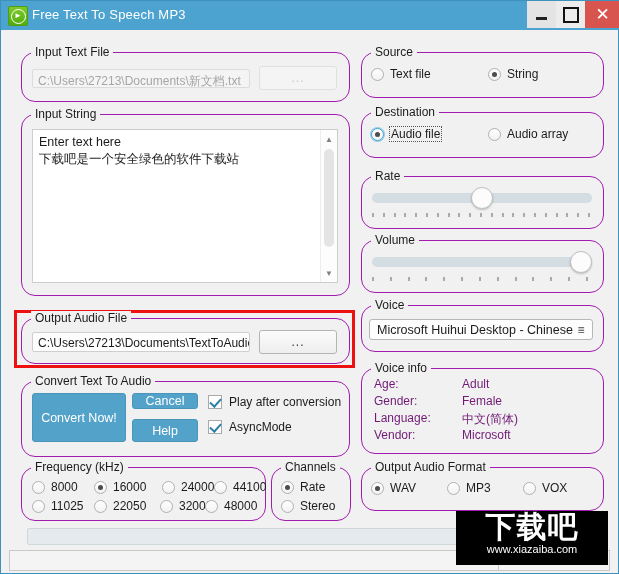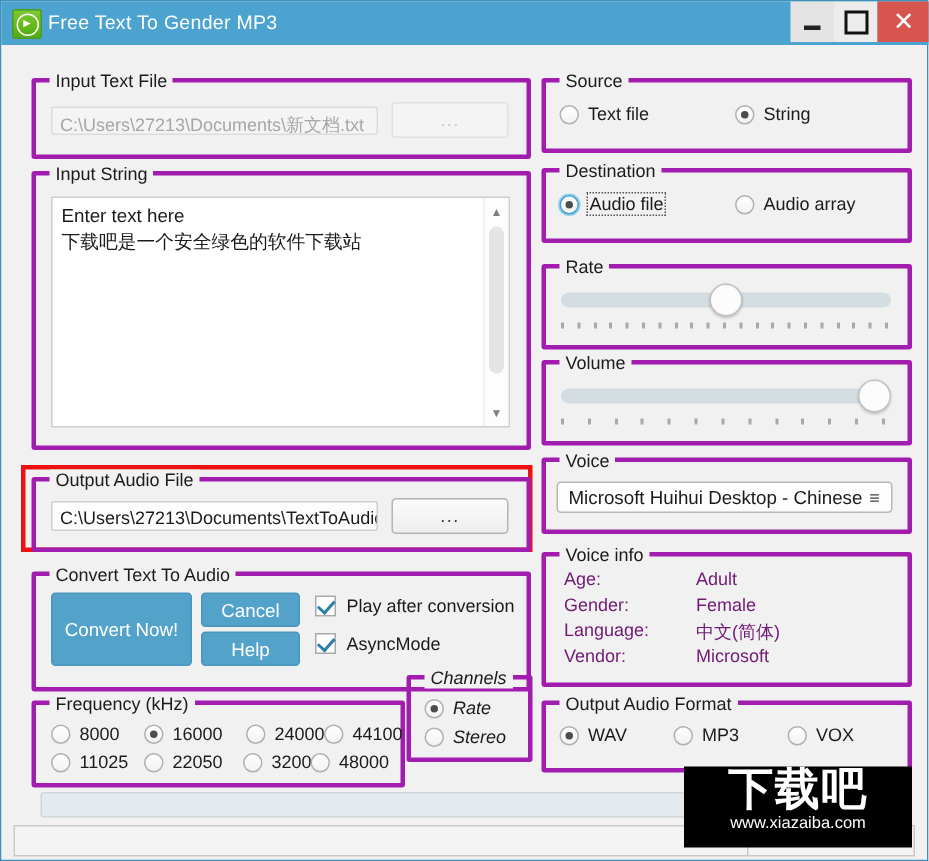--- a/index.html
+++ b/index.html
@@ -27,21 +27,21 @@
     background:#e6e6e6;color:#222;font-size:13px;}
   .win-btn.min{background:#e4e4e4;}
   .win-btn.max{background:#ececec;}
   .win-btn.close{width:35px;background:#d8544e;color:#fff;font-size:17px;font-weight:bold;}
   .min-glyph{display:block;width:11px;height:3px;background:#222;margin-top:7px;}
   .max-glyph{display:block;width:12px;height:12px;border:2px solid #111;}
 
   
   .client{position:absolute;left:0;top:29px;width:617px;height:543px;background:#f1f1f1;}
 
-  .group{position:absolute;border:3px solid #a21caf;border-radius:2px;background:transparent;}
+  .group{position:absolute;border:1px solid #a21caf;border-radius:14px;background:transparent;}
   .group > .glabel{position:absolute;top:-8px;left:9px;background:#f1f1f1;padding:0 4px;
     font-size:12px;color:#1b1b1b;white-space:nowrap;}
 
   .txt{box-sizing:border-box;background:#fdfdfd;border:1px solid #cfcfcf;border-radius:2px;
     font-size:12px;padding:3px 5px;color:#1b1b1b;overflow:hidden;white-space:nowrap;}
   .txt.disabled{background:#f4f4f4;border:1px solid #dcdcdc;color:#a6a6a6;}
 
   .btn-dots{box-sizing:border-box;border:1px solid #b4b4b4;border-radius:3px;
     background:linear-gradient(#fbfbfb,#eeeeee);display:flex;align-items:center;
     justify-content:center;font-size:12px;color:#333;letter-spacing:1px;}
@@ -122,21 +122,21 @@
 </style>
 </head>
 <body>
 
 <div class="window">
 
   <div class="titlebar">
     <div class="app-icon">
       <span class="glyph">►</span>
     </div>
-    <div class="title-text">Free Text To Gender MP3</div>
+    <div class="title-text">Free Text To Speech MP3</div>
     <div class="win-btns">
       <div class="win-btn min">
         <span class="min-glyph"></span>
       </div>
       <div class="win-btn max">
         <span class="max-glyph"></span>
       </div>
       <div class="win-btn close">
         <span>✕</span>
       </div>
@@ -167,21 +167,21 @@
     <div class="redbox" style="left:13px;top:280px;width:341px;height:58px;"></div>
     <div class="group" style="left:20px;top:288px;width:327px;height:44px;">
       <span class="glabel">Output Audio File</span>
       <div class="txt" style="position:absolute;left:10px;top:13px;width:218px;height:20px;">C:\Users\27213\Documents\TextToAudio.w</div>
       <div class="btn-dots" style="position:absolute;left:237px;top:11px;width:78px;height:24px;">...</div>
     </div>
 
     <div class="group" style="left:20px;top:351px;width:327px;height:74px;">
       <span class="glabel">Convert Text To Audio</span>
       <div class="bbtn" style="position:absolute;left:10px;top:11px;width:94px;height:49px;">Convert Now!</div>
-      <div class="bbtn" style="position:absolute;left:110px;top:11px;width:66px;height:23px;">Cancel</div>
+      <div class="bbtn" style="position:absolute;left:110px;top:11px;width:66px;height:16px;">Cancel</div>
       <div class="bbtn" style="position:absolute;left:110px;top:37px;width:66px;height:23px;">Help</div>
       <div class="check" style="left:186px;top:13px;">
         <span class="cbox on"></span>
         <span class="clabel">Play after conversion</span>
       </div>
       <div class="check" style="left:186px;top:38px;">
         <span class="cbox on"></span>
         <span class="clabel">AsyncMode</span>
       </div>
     </div>
@@ -215,21 +215,21 @@
       <div class="radio" style="left:138px;top:31px;">
         <span class="rdot"></span>
         <span class="rlabel">32000</span>
       </div>
       <div class="radio" style="left:183px;top:31px;justify-content:flex-end;">
         <span class="rdot"></span>
         <span class="rlabel">48000</span>
       </div>
     </div>
 
-    <div class="group" style="left:270px;top:420px;width:78px;height:52px;font-style:italic;">
+    <div class="group" style="left:270px;top:437px;width:78px;height:52px;">
       <span class="glabel">Channels</span>
       <div class="radio" style="left:9px;top:12px;">
         <span class="rdot on"></span>
         <span class="rlabel">Rate</span>
       </div>
       <div class="radio" style="left:9px;top:31px;">
         <span class="rdot"></span>
         <span class="rlabel">Stereo</span>
       </div>
     </div>

